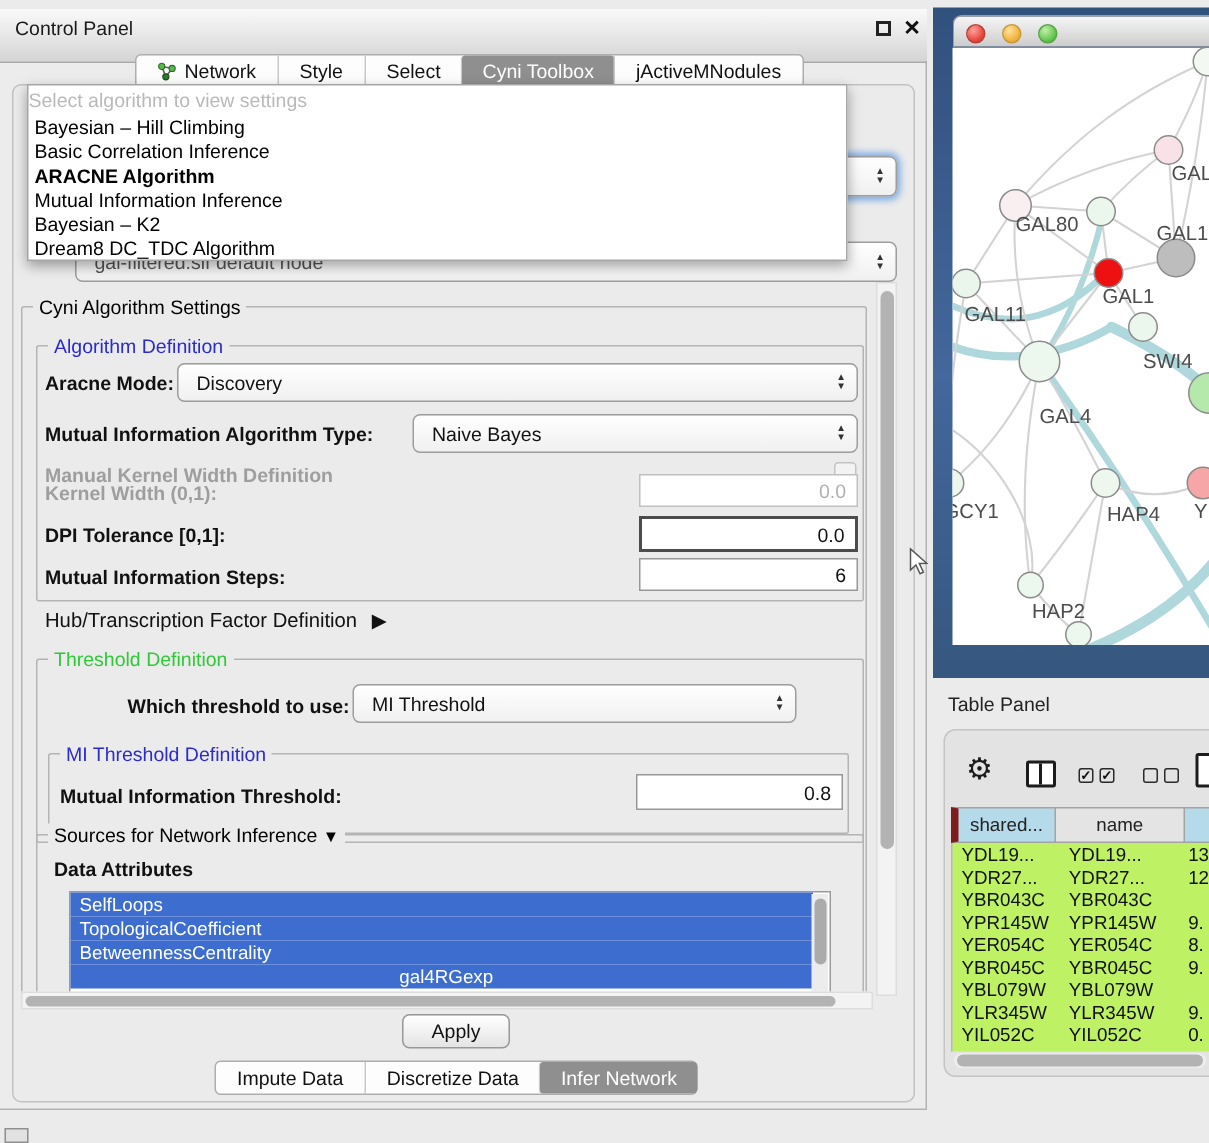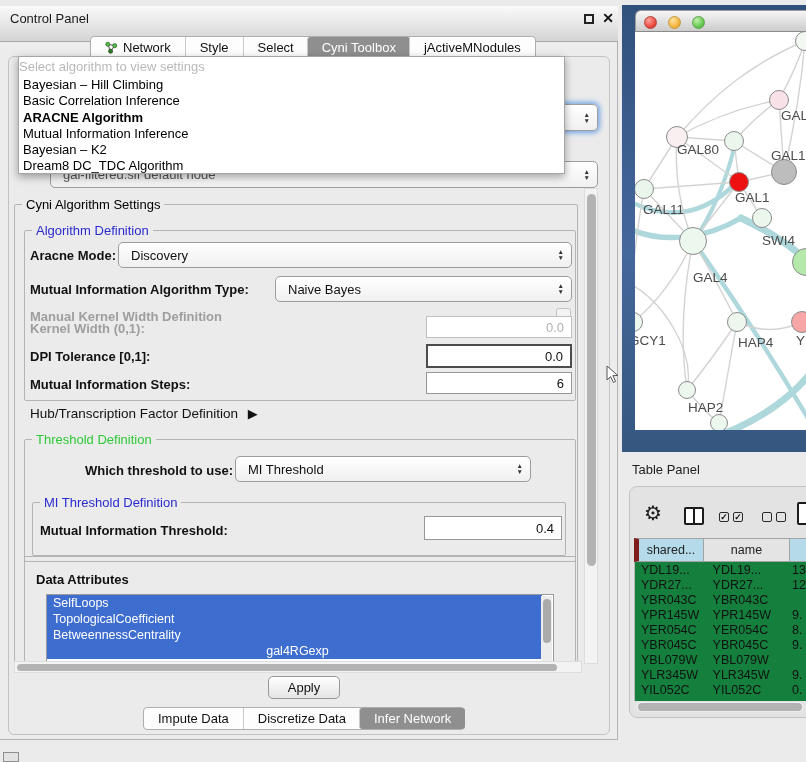--- a/index.html
+++ b/index.html
@@ -78,21 +78,21 @@
   #tp-container { left:629px; top:486px; width:200px; height:232px; background:#e3e3e3; border:1px solid #c4c4c4; border-radius:8px; }
   #icon-gear { left:644px; top:502px; font-size:20px; color:#1c1c1c; line-height:22px; }
   #icon-columns { left:684px; top:507px; width:20px; height:18px; border:2px solid #1c1c1c; border-radius:2px; background:linear-gradient(90deg, #fff 42%, #1c1c1c 42%, #1c1c1c 56%, #fff 56%); }
   .cbpair { position:absolute; display:flex; gap:4px; }
   .minicb { width:10px; height:10px; border:1.5px solid #2a2a2a; border-radius:2px; font-size:9px; line-height:9px; text-align:center; color:#111; font-weight:bold; }
   #icon-doc { left:797px; top:502px; width:16px; height:23px; border:2px solid #1c1c1c; border-radius:2px; background:#fff; }
   #thead { left:634px; top:538px; display:flex; height:24px; }
   .hcell { border:1px solid #a3a3a3; border-left:none; background:#e4e4e4; font-size:12.5px; color:#222; display:flex; align-items:center; justify-content:center; }
   .hcell:first-child { border-left:5px solid #7f1d1d; }
   .hcell.hsel { background:#b5dbeb; }
-  #tbody { left:634px; top:562px; width:172px; height:139px; background:#15803d; border-left:1px solid #b9b9b9; overflow:hidden; }
+  #tbody { left:634px; top:562px; width:172px; height:139px; background:#bef264; border-left:1px solid #b9b9b9; overflow:hidden; }
   .trow { display:flex; height:15.1px; align-items:center; }
   .tcell { font-size:12.5px; color:#111; padding-left:6px; white-space:nowrap; overflow:hidden; }
   #t-hscroll { left:636px; top:702px; width:168px; height:10px; background:#ededed; border-radius:5px; }
   #t-hthumb { position:absolute; left:2px; top:1px; width:164px; height:8px; background:#b3b3b3; border-radius:4px; }
 
   #mini-icon { left:3px; top:752px; width:16px; height:10px; background:#e2e2e2; border:1.5px solid #8f8f8f; }
   #cursor { left:606px; top:365px; z-index:99; }
 </style>
 </head>
 <body>
@@ -216,24 +216,28 @@
         <span>▲</span>
         <span>▼</span>
       </span>
   </div>
 
   <div class="grp" style="left:20px; top:314px; width:534px; height:54px;"></div>
   <span class="gtitle gt-blue" style="left:28px; top:307px;">MI Threshold Definition</span>
 
   <span class="blbl" style="left:28px; top:335px;">Mutual Information Threshold:</span>
   <div class="field" style="left:412px; top:328px; width:138px; height:24px;">
-    <span>0.4</span>
+    <span>0.8</span>
   </div>
 
   <div class="grp" style="left:12px; top:368px; width:552px; height:260px;"></div>
+  <span class="gtitle" style="left:20px; top:361px;">
+    <span>Sources for Network Inference</span>
+    <span style="font-size:11px;">▼</span>
+  </span>
   <span class="blbl" style="left:24px; top:384px;">Data Attributes</span>
   <div id="attr-list">
     <div id="attr-items">
         <div class="attr-item" style="background: rgb(62, 109, 208); width: 495px;">SelfLoops</div>
         <div class="attr-item" style="background: rgb(62, 109, 208); width: 495px;">TopologicalCoefficient</div>
         <div class="attr-item" style="background: rgb(62, 109, 208); width: 495px;">BetweennessCentrality</div>
         <div class="attr-item" style="background: rgb(62, 109, 208); width: 495px; text-align: center;">gal4RGexp</div>
       </div>
     <div id="attr-sb">
         <div id="attr-thumb"></div>

